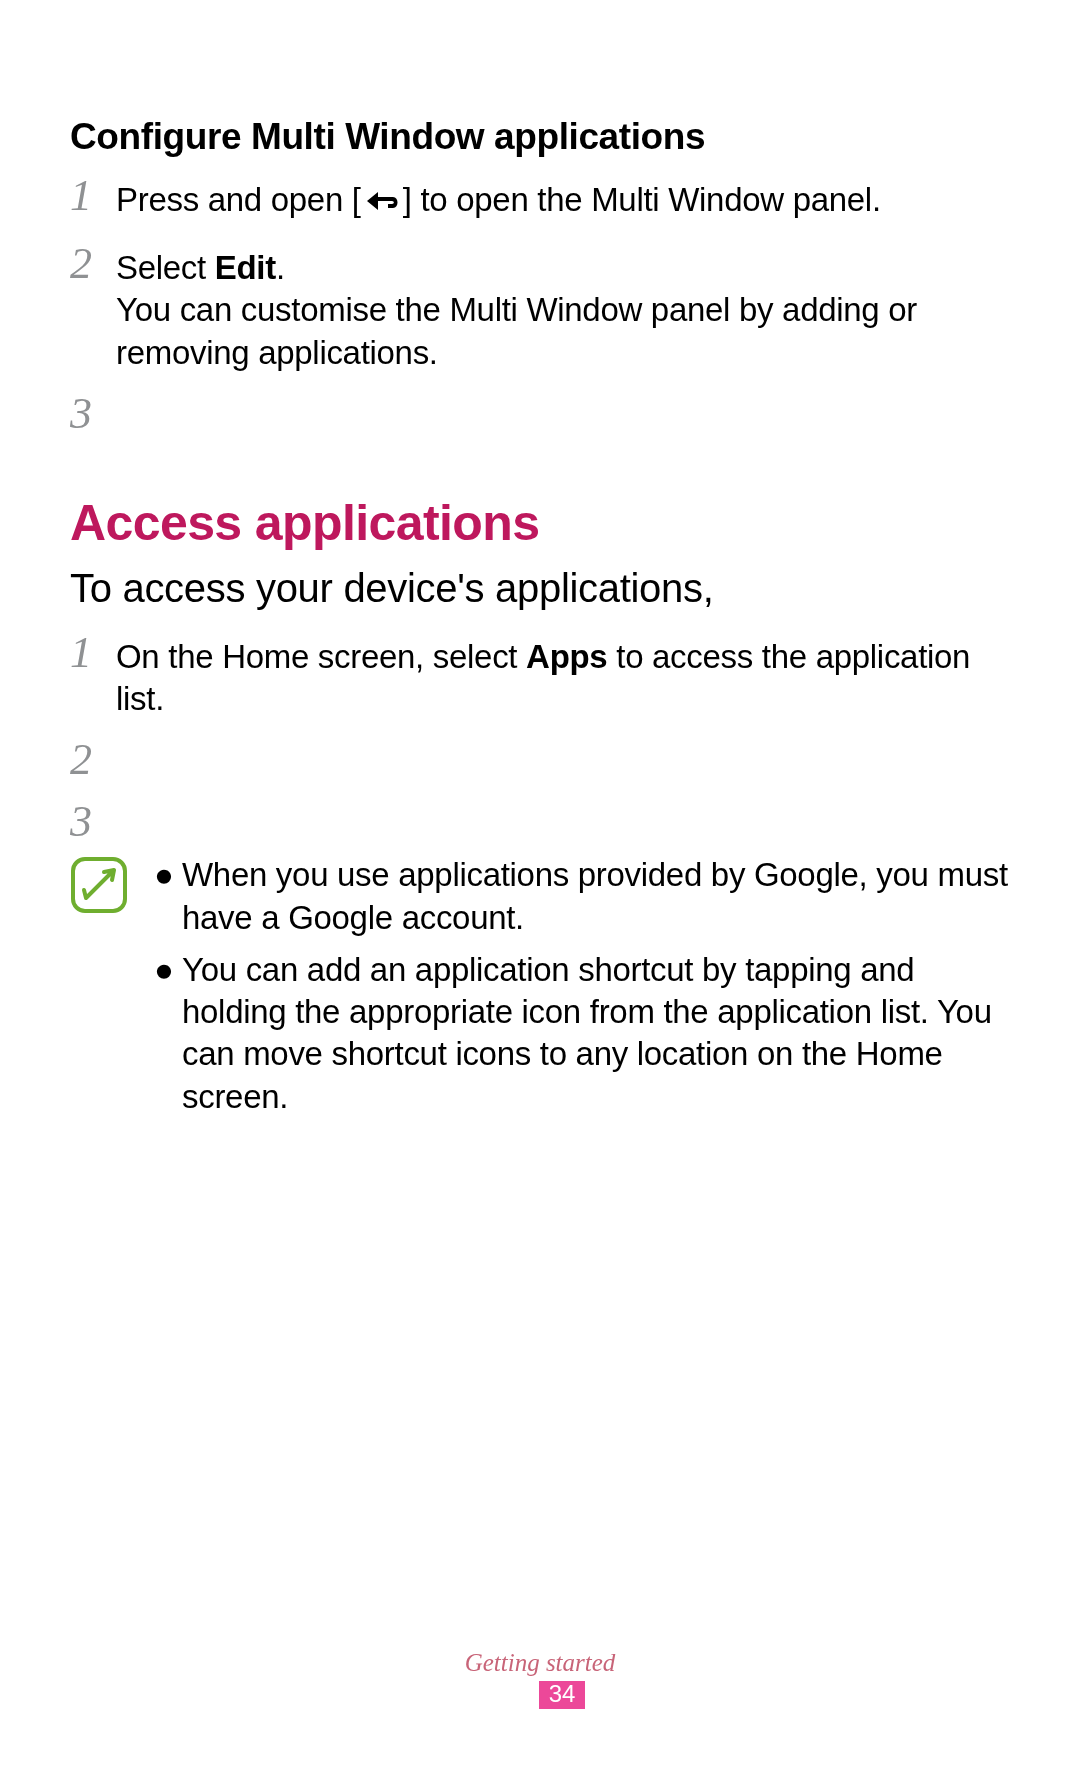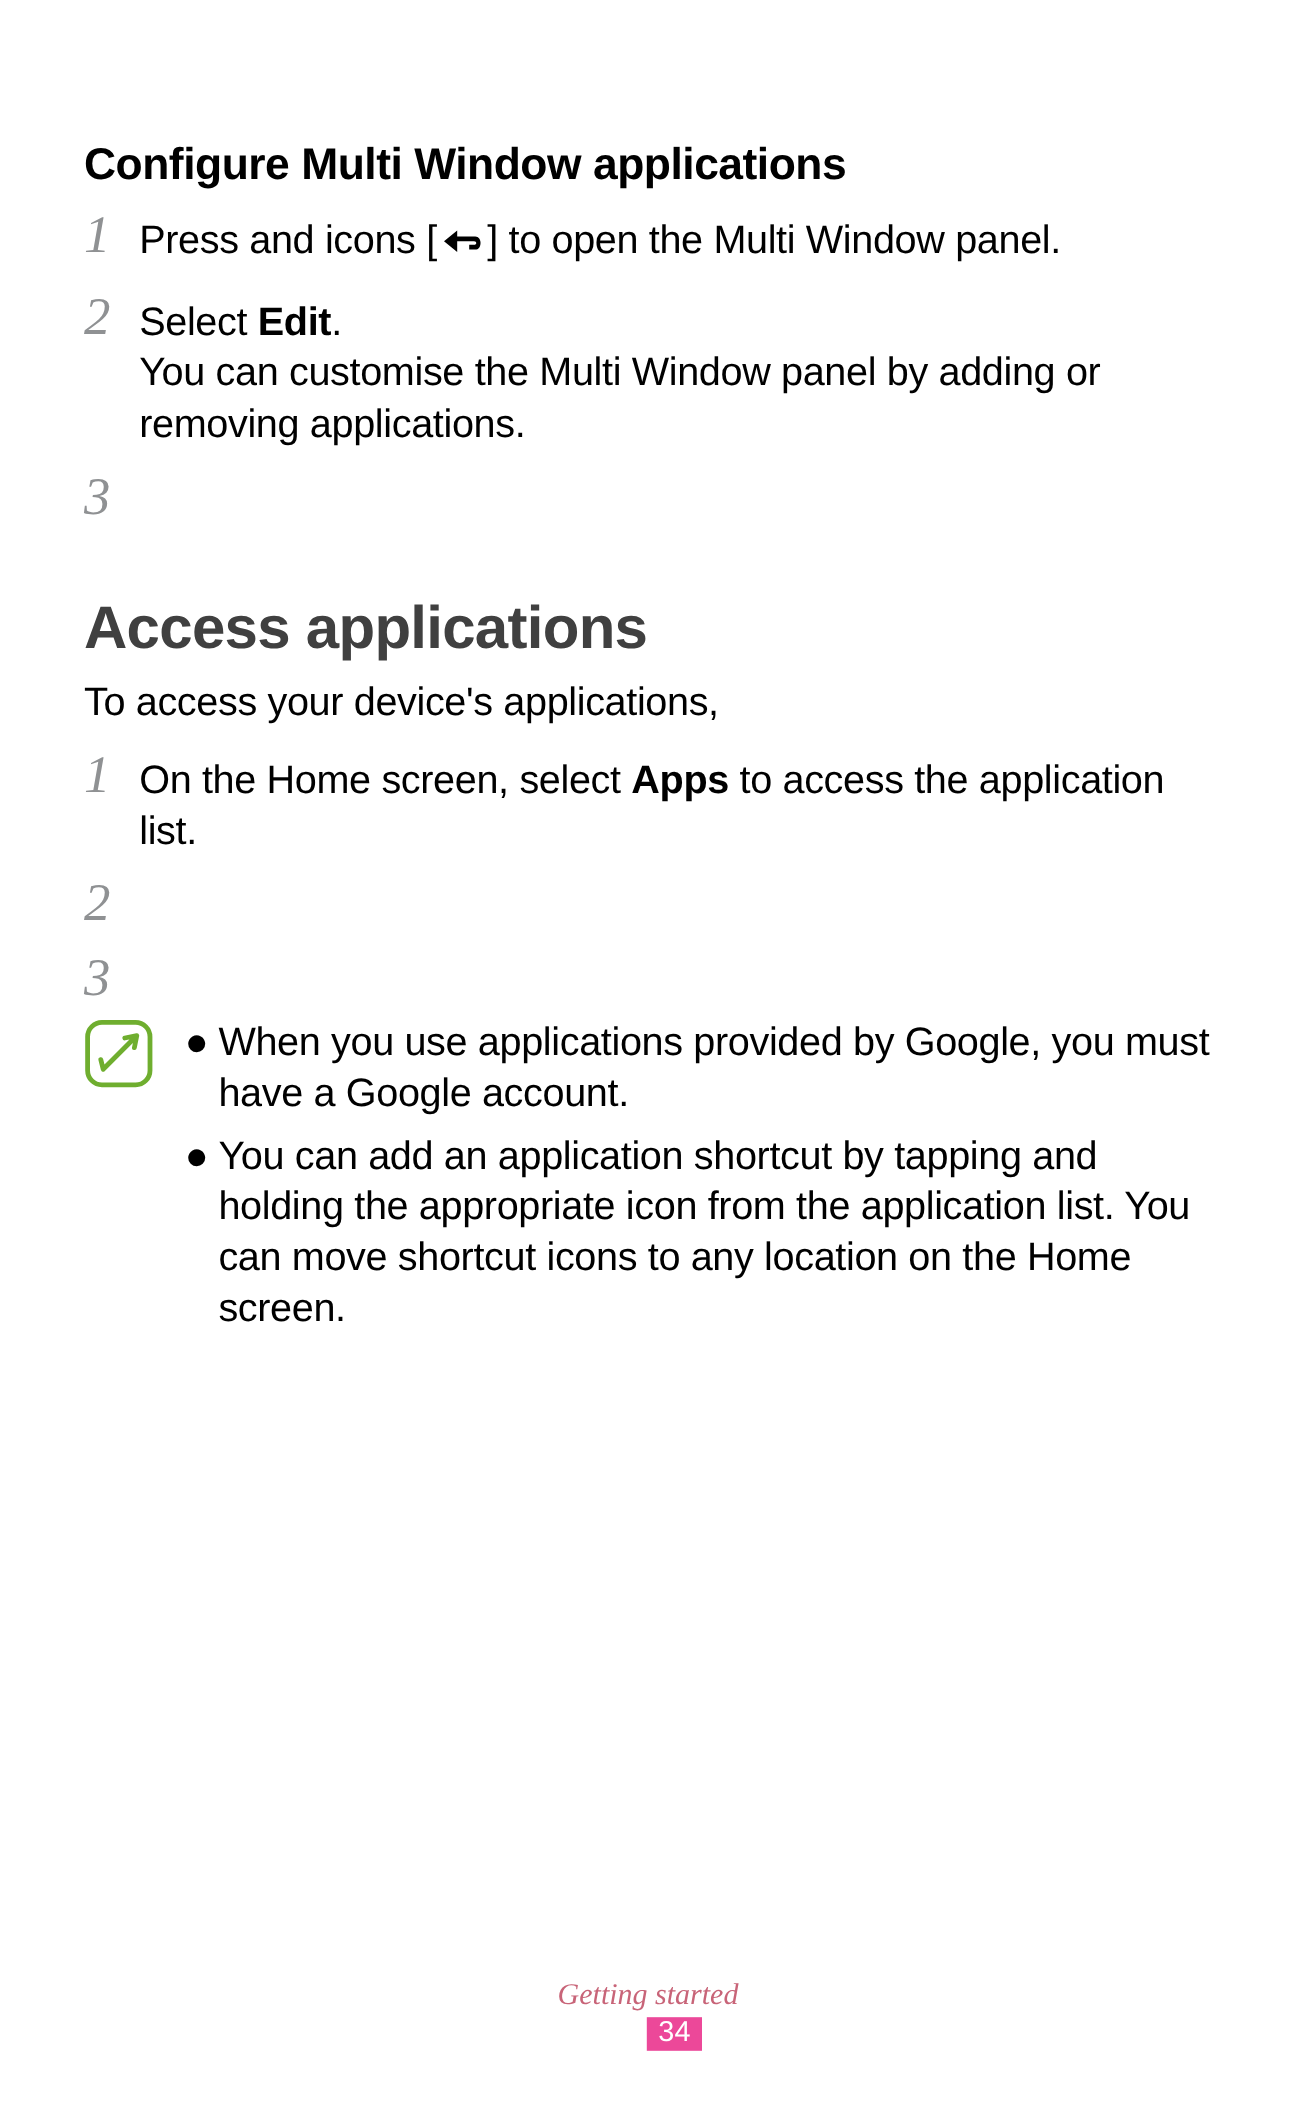--- a/index.html
+++ b/index.html
@@ -43,29 +43,29 @@
     letter-spacing: -0.3px;
   }
   .step-body p { margin-bottom: 0; }
   .bold { font-weight: 700; }
   .back-icon {
     display: inline-block;
     vertical-align: -3px;
   }
   .back-icon svg { width: 42px; height: 26px; }
   .section-title {
-    color: #404040;
+    color: #be185d;
     font-size: 50px;
     font-weight: 700;
     margin-top: 58px;
     margin-bottom: 14px;
     letter-spacing: -0.6px;
   }
   .intro {
-    font-size: 33px;
+    font-size: 40px;
     margin-bottom: 20px;
     letter-spacing: -0.3px;
   }
   .note-row {
     display: flex;
     align-items: flex-start;
     margin-top: 4px;
   }
   .note-icon-wrap {
     width: 84px;
@@ -113,21 +113,21 @@
 <body>
 
 <div class="page">
 
   <div class="subheading">Configure Multi Window applications</div>
 
   <div class="step">
     <div class="step-num">1</div>
     <div class="step-body">
       <p>
-        <span>Press and icons [</span><span class="back-icon"><svg viewBox="0 0 42 26">
+        <span>Press and open [</span><span class="back-icon"><svg viewBox="0 0 42 26">
               <path d="M7 13 L18 4 L18 9 L34 9 A6 6 0 0 1 34 21 L28 21 L28 17 L33 17 A2 2 0 0 0 33 13 L18 13 L18 9 Z" fill="none"></path>
               <path d="M6 13 L17 4 L17 9 L32 9 C38 9 38 20 32 20 L27 20 L27 16 L31 16 C33.5 16 33.5 13 31 13 L17 13 L17 22 Z" fill="#000"></path>
             </svg></span><span>] to open the Multi Window panel.</span>
       </p>
     </div>
   </div>
 
   <div class="step">
     <div class="step-num">2</div>
     <div class="step-body">

